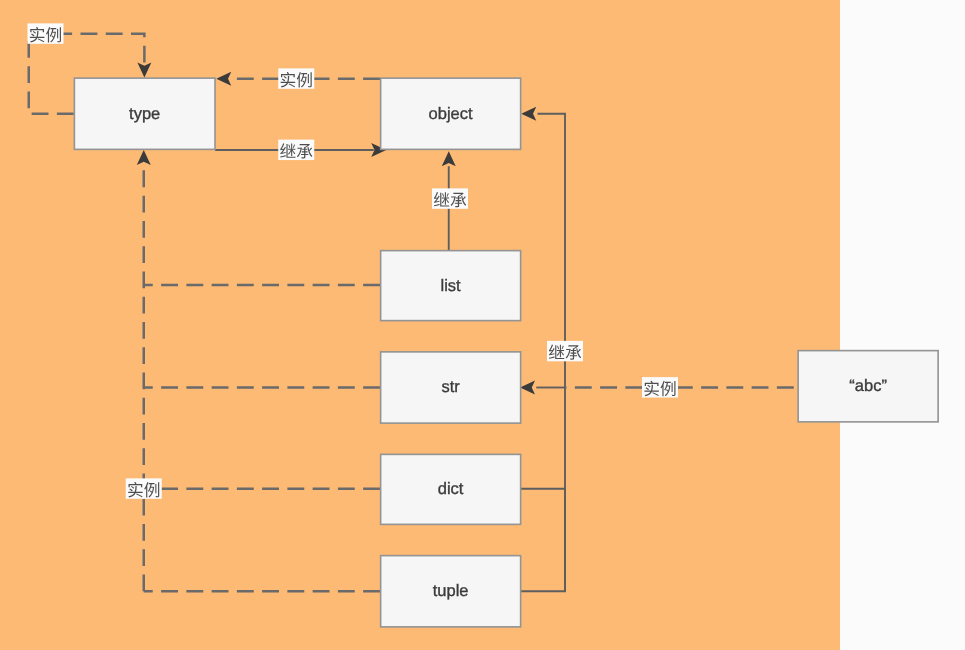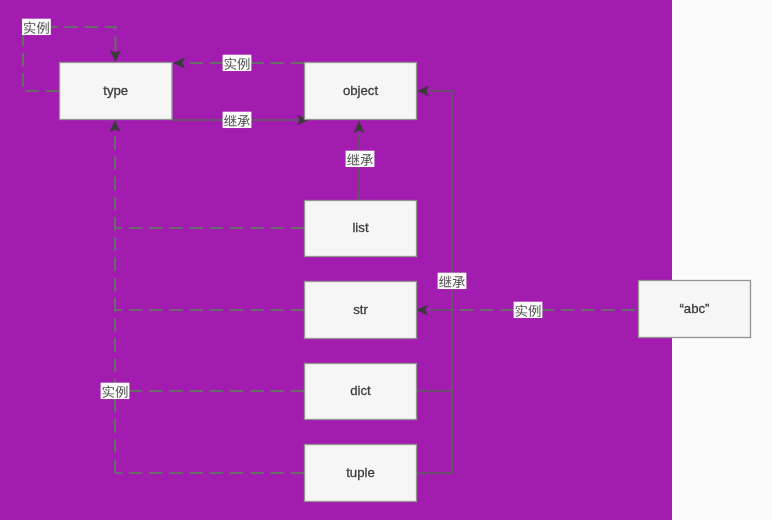--- a/index.html
+++ b/index.html
@@ -2,21 +2,21 @@
 <html><head>
 <meta charset="utf-8">
 <title>type / object relationship diagram</title>
 <style>
   html,body{margin:0;padding:0;}
   body{
     width:772px;height:520px;overflow:hidden;
     background:#fbfbfb;
     font-family:"Liberation Sans",sans-serif;
   }
-  #stage{position:relative;width:672px;height:520px;background:#a21caf;text-decoration:underline;}
+  #stage{position:relative;width:672px;height:520px;background:#fdba74;text-decoration:underline;}
   svg#diagram{position:absolute;left:0;top:0;width:772px;height:520px;display:block;}
   .box{fill:#f6f6f6;stroke:#949494;stroke-width:1.3;}
   .nodetext{font-family:"Liberation Sans",sans-serif;font-size:13.2px;fill:#3a3a3a;stroke:#3a3a3a;stroke-width:0.28;paint-order:stroke;text-anchor:middle;dominant-baseline:middle;-webkit-font-smoothing:antialiased;transform:translateZ(0);}
   .ln{stroke:#5e5e5e;stroke-width:1.5;fill:none;stroke-linecap:butt;}
   .dl{stroke:#6a6a6a;stroke-width:2;fill:none;stroke-dasharray:13.5 6.7;stroke-linecap:butt;}
   .ahead{fill:#3b3b3b;stroke:none;}
   .cjkg{fill:#4e4e4e;stroke:#4e4e4e;stroke-width:0.35;}
   .lblbg{fill:#fbfbfb;stroke:none;}
 </style>
 </head>

